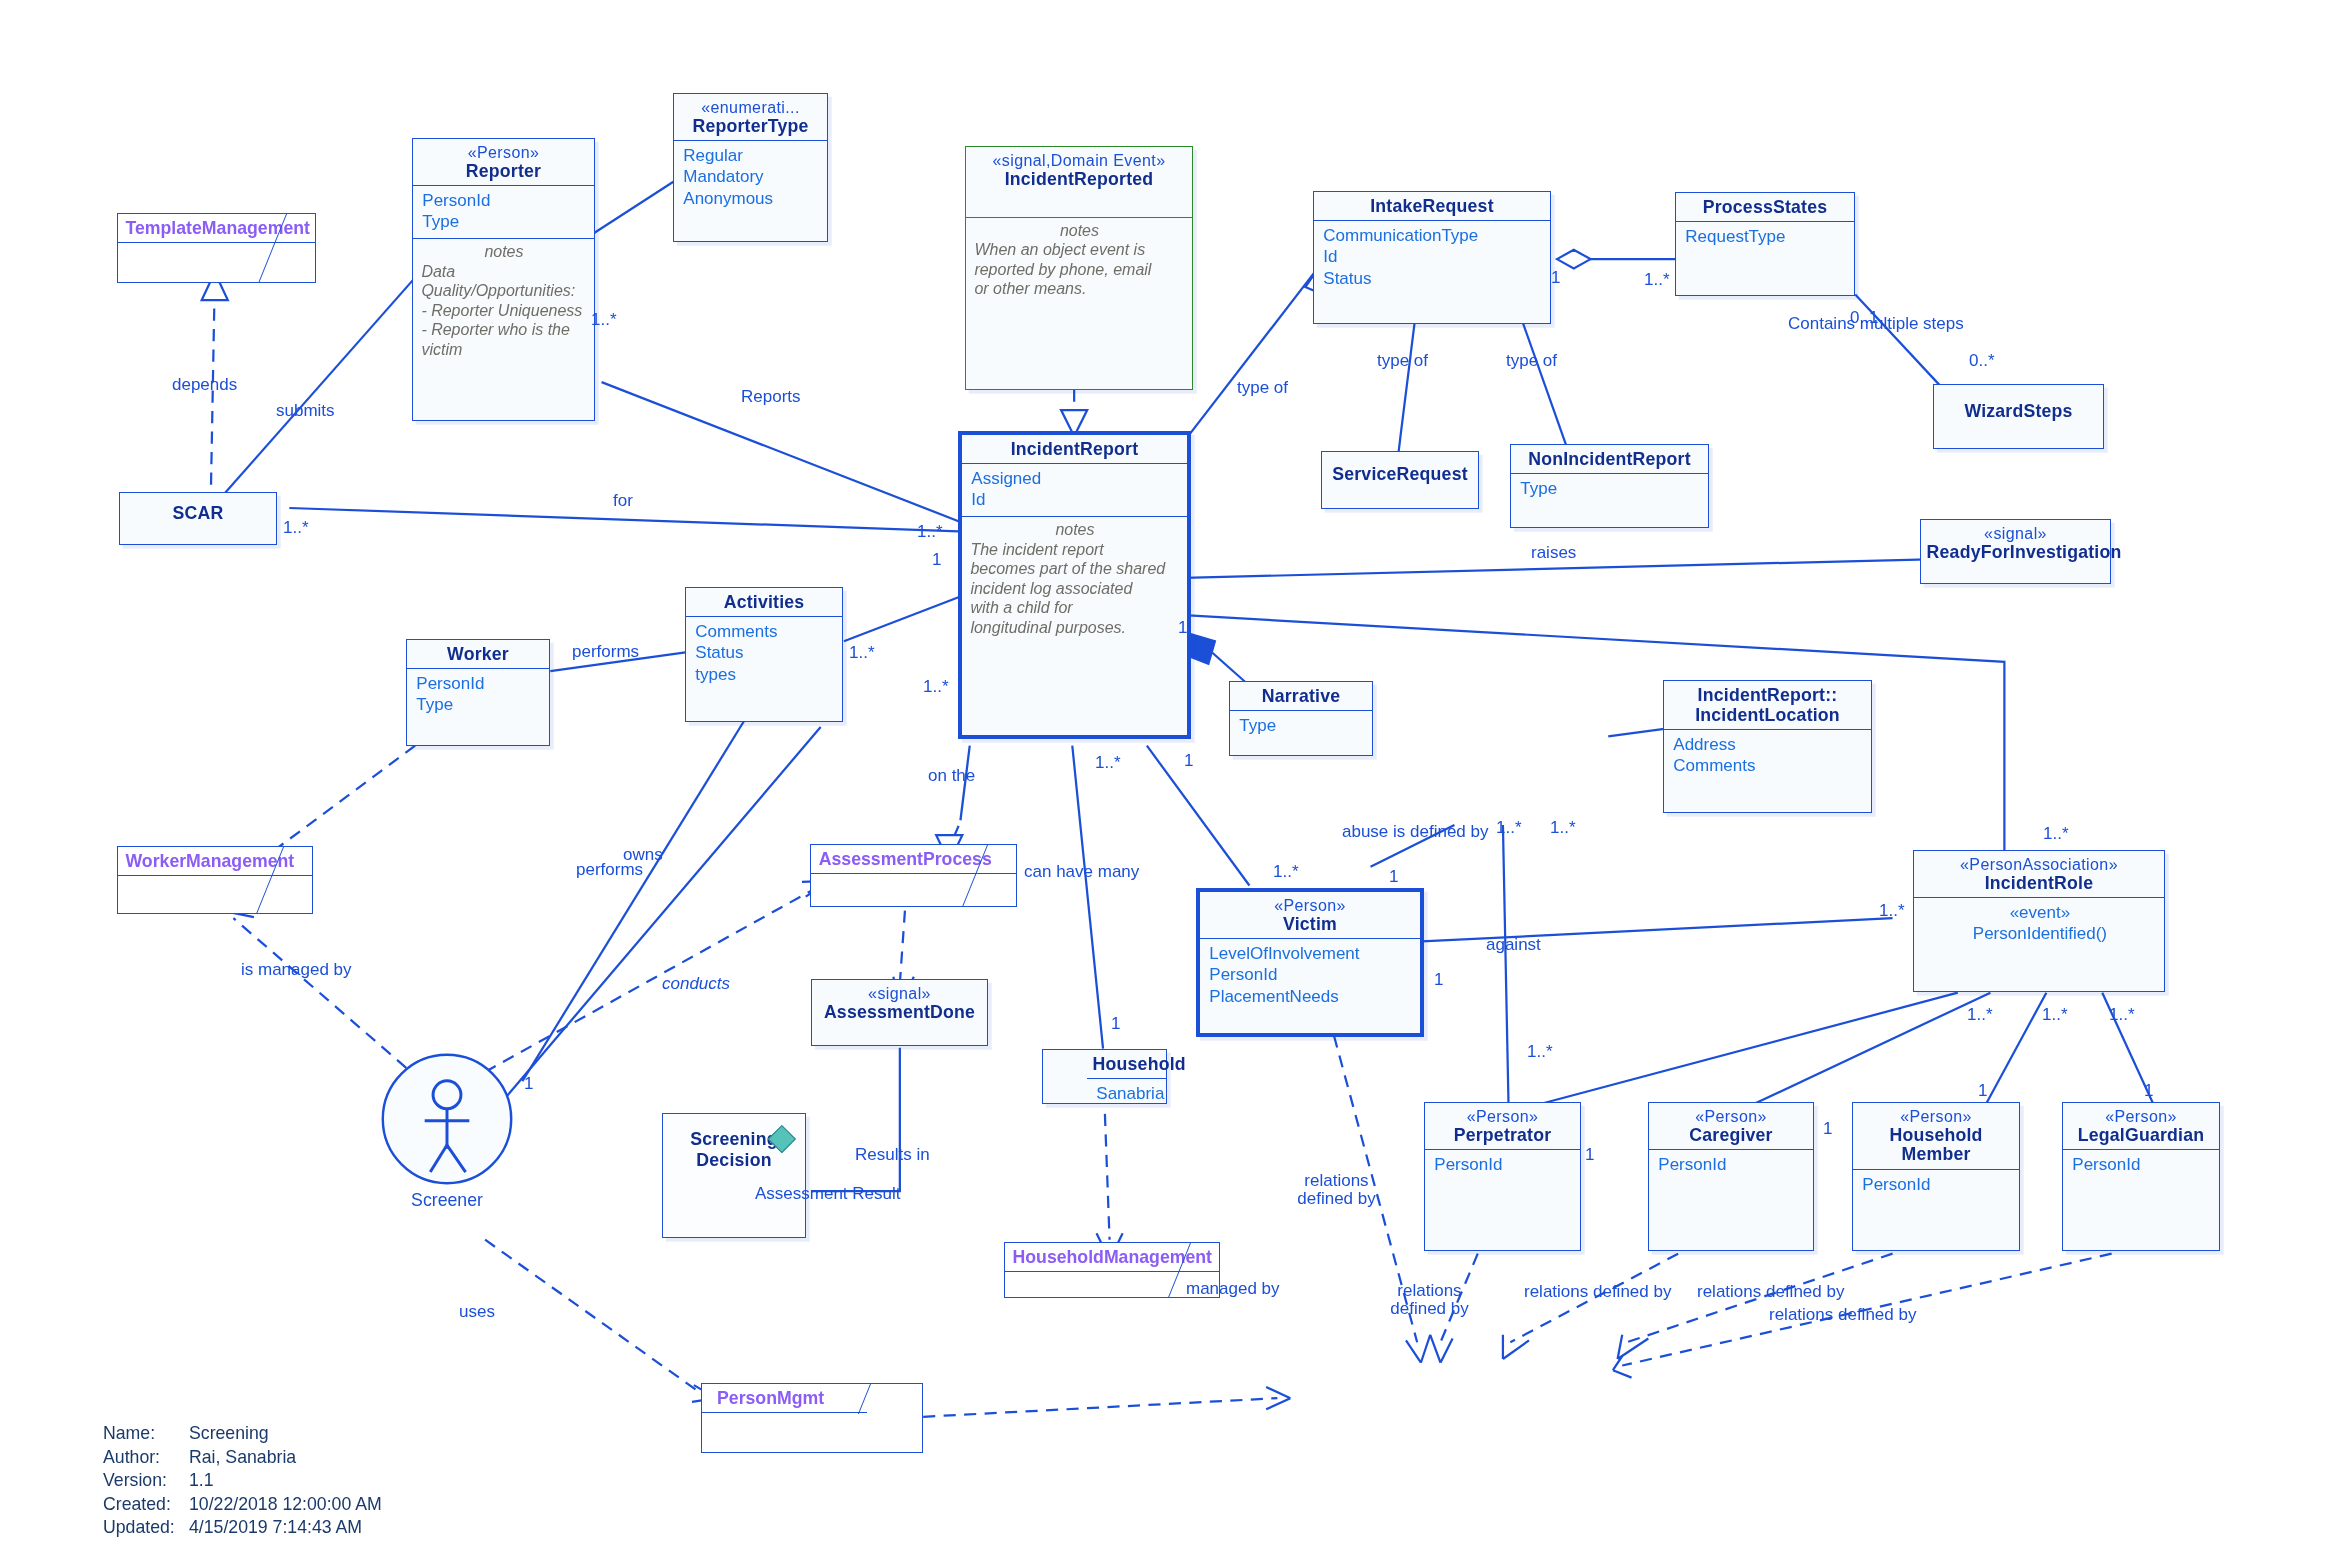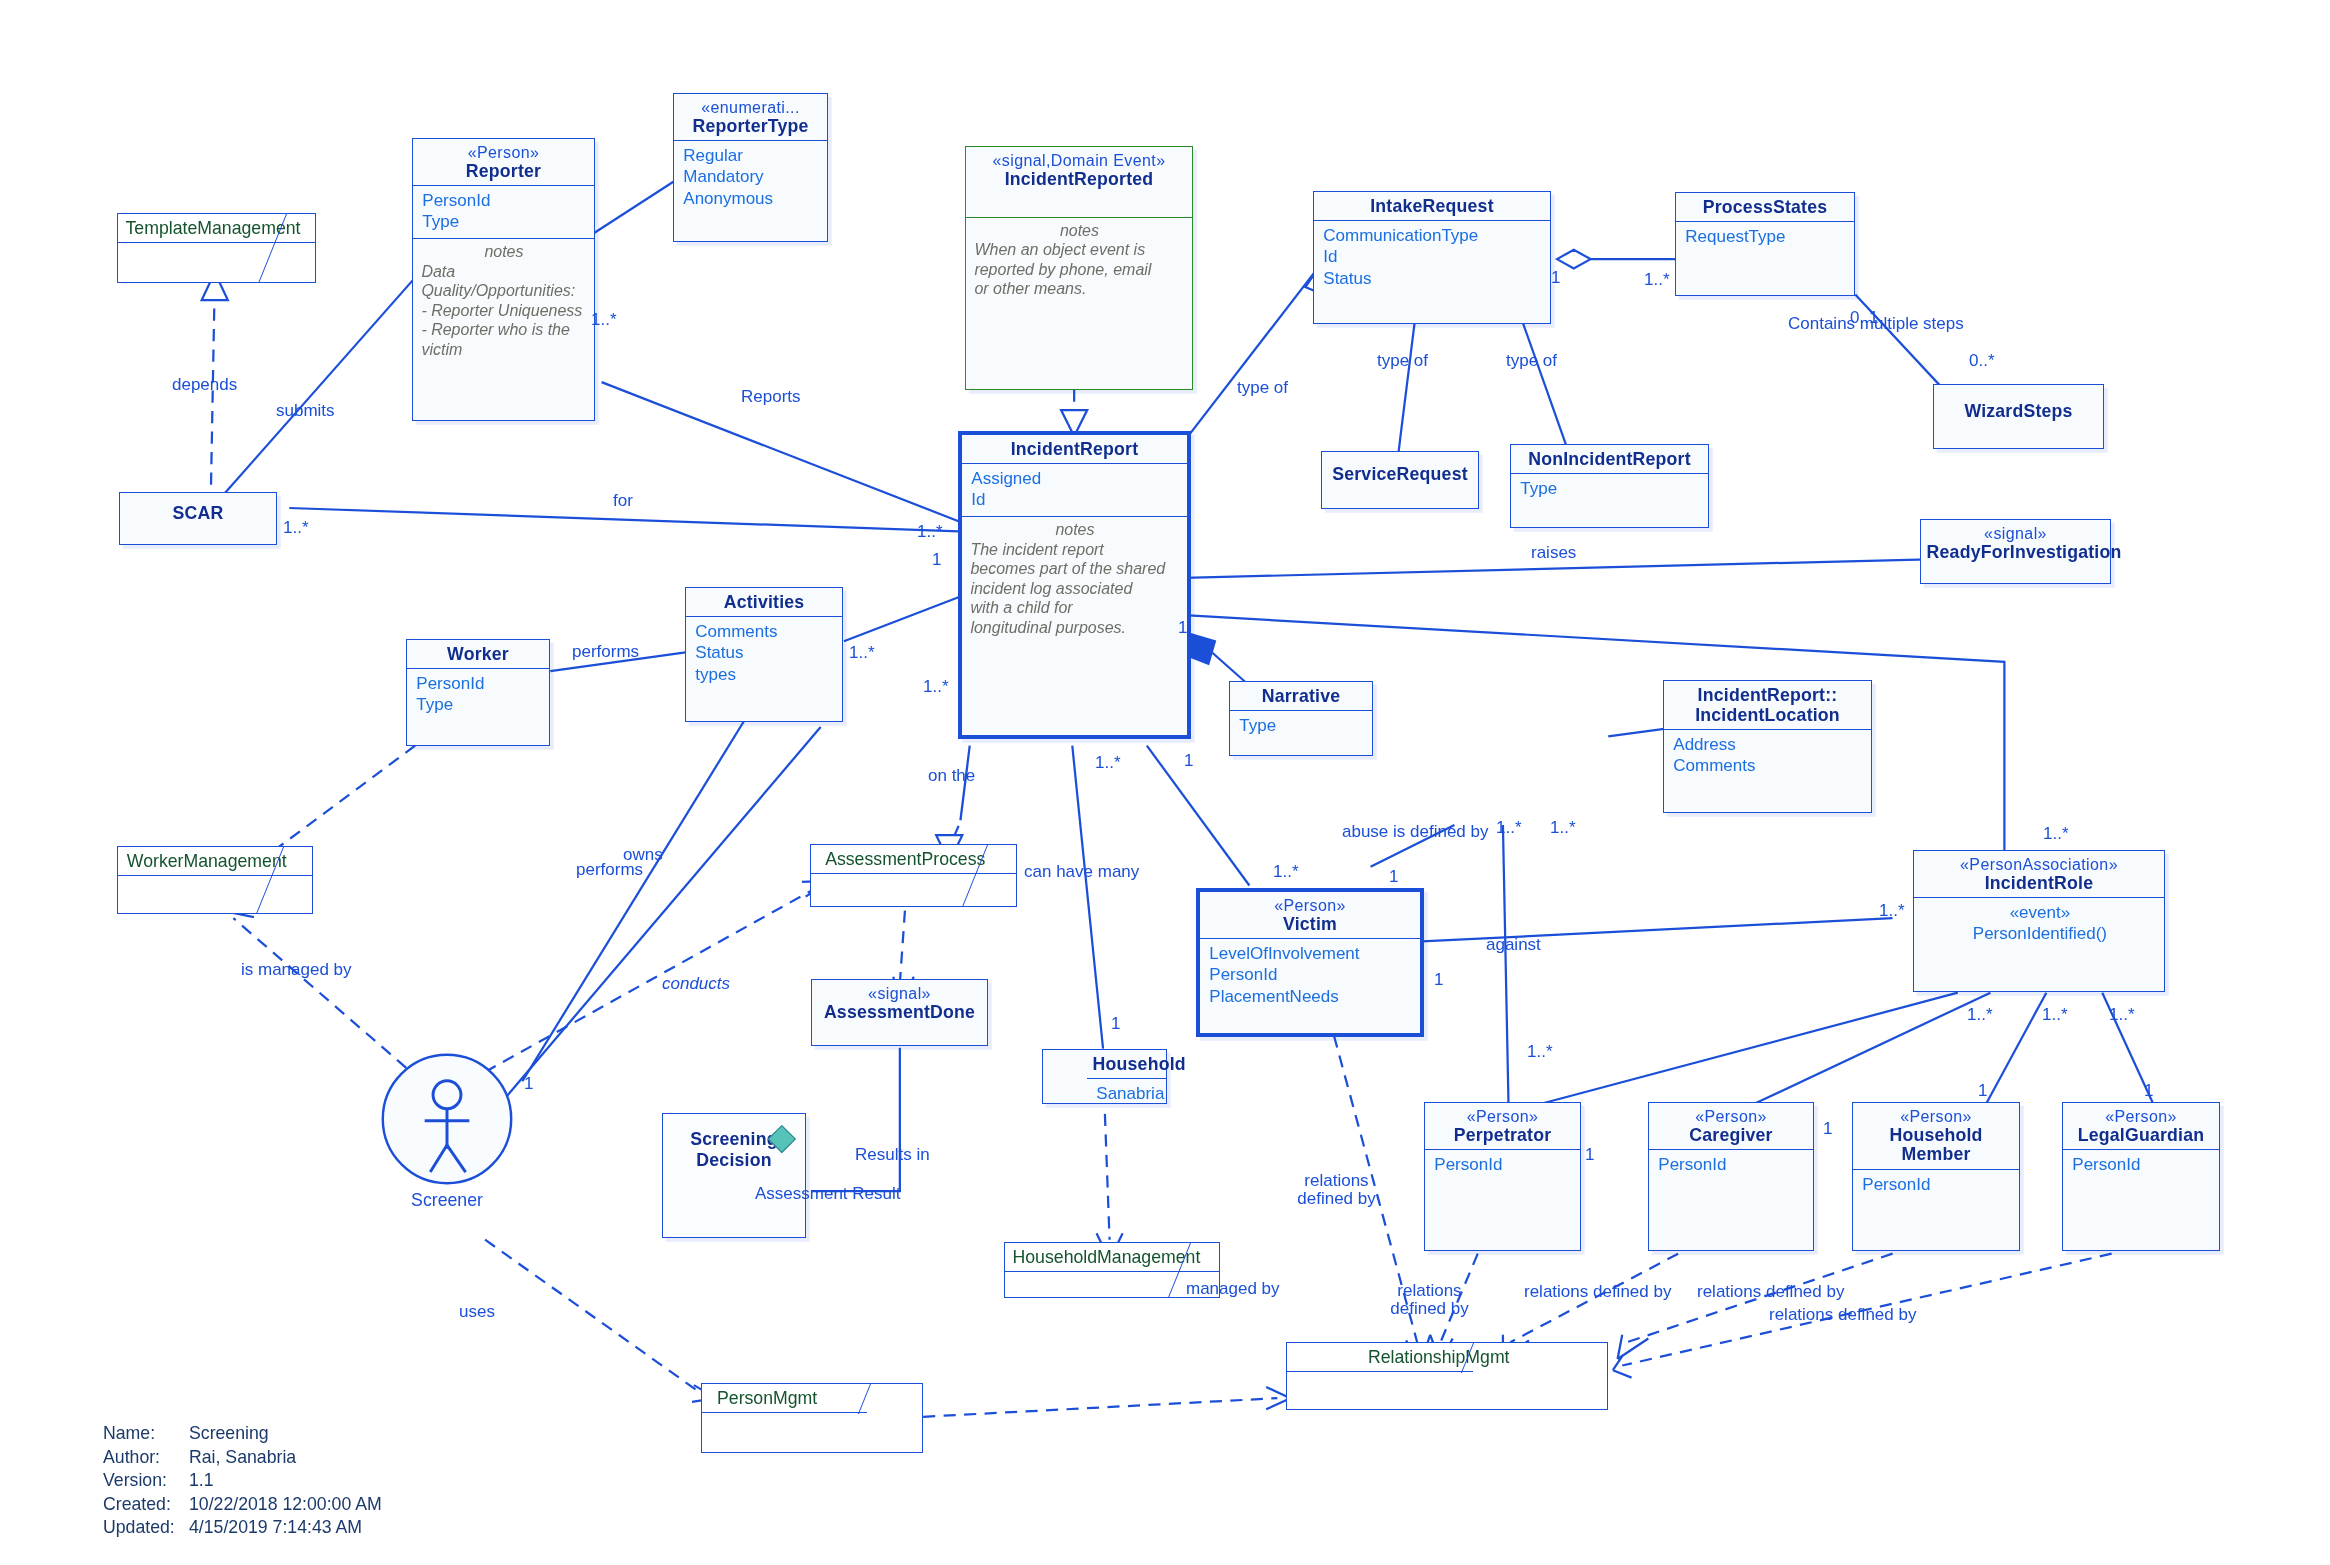--- a/index.html
+++ b/index.html
@@ -15,22 +15,22 @@
   .stereo{color:#1b4fd8;font-size:16px;letter-spacing:0.4px;}
   .cname{color:#112e8e;font-weight:bold;font-size:17.7px;letter-spacing:0.2px;}
   .sep{border-top:1.9px solid #1b4fd8;}
   .attrs{padding:3.7px 7.5px 5.6px 9.3px;color:#1b6fe0;font-size:17px;line-height:1.26;}
   .attrs div{white-space:nowrap;}
   .notes{padding:2.8px 7.5px 5.6px 8.4px;font-size:16px;line-height:1.22;color:#6e6e66;font-style:italic;}
   .notes .nlab{display:block;text-align:center;color:#6e6e66;font-style:italic;}
 
   
   .pkg{position:absolute;box-sizing:border-box;border:1.9px solid #1b4fd8;background:#ffffff;}
-  .pkg .ptitle{position:relative;padding:3.7px 24px 3.7px 7.5px;text-align:center;color:#14532d;
-       font-weight:normal;font-size:17.7px;white-space:nowrap;}
+  .pkg .ptitle{position:relative;padding:3.7px 24px 3.7px 7.5px;text-align:center;color:#8b5cf6;
+       font-weight:bold;font-size:17.7px;white-space:nowrap;}
   .pkg .pfold{position:absolute;right:0;top:0;width:28px;height:100%;
        border-left:1.9px solid #1b4fd8;transform:skewX(-22deg);transform-origin:top left;}
 
   
   .actor{position:absolute;}
   .actor .lbl{position:absolute;left:50%;transform:translateX(-50%);top:100%;margin-top:3.7px;
        color:#1b4fd8;font-size:17.7px;white-space:nowrap;}
 
   
   .elab{position:absolute;color:#1b4fd8;font-size:17px;white-space:nowrap;}
@@ -429,25 +429,20 @@
       <div>PersonId</div>
     </div>
   </div>
 
   <div class="pkg" style="left:701px;top:1383px;width:222px;height:70px;">
     <div class="ptitle" style="text-align:left;padding-left:15px;">PersonMgmt</div>
     <div class="pfold" style="right:auto;left:168px;width:30px;height:30px;"></div>
     <div style="border-top:1.9px solid #1b4fd8;height:28px;width:165px;"></div>
   </div>
 
-  <div class="pkg" style="left:1286px;top:1342px;width:322px;height:68px;">
-    <div class="ptitle">RelationshipMgmt</div>
-    <div class="pfold" style="right:auto;left:186px;width:30px;height:30px;"></div>
-    <div style="border-top:1.9px solid #1b4fd8;height:28px;width:186px;"></div>
-  </div>
 
   <div class="actor" style="left:380px;top:1052px;width:134px;height:134px;">
     <svg width="134" height="134" viewBox="0 0 144 144">
       <circle cx="72" cy="72" r="69" fill="#f9fcff" stroke="#1b4fd8" stroke-width="2.6"></circle>
       <circle cx="72" cy="46" r="15" fill="none" stroke="#1b4fd8" stroke-width="3.2"></circle>
       <line x1="72" y1="61" x2="72" y2="104" stroke="#1b4fd8" stroke-width="3.2"></line>
       <line x1="48" y1="74" x2="96" y2="74" stroke="#1b4fd8" stroke-width="3.2"></line>
       <line x1="72" y1="100" x2="54" y2="129" stroke="#1b4fd8" stroke-width="3.2"></line>
       <line x1="72" y1="100" x2="92" y2="129" stroke="#1b4fd8" stroke-width="3.2"></line>
     </svg>

